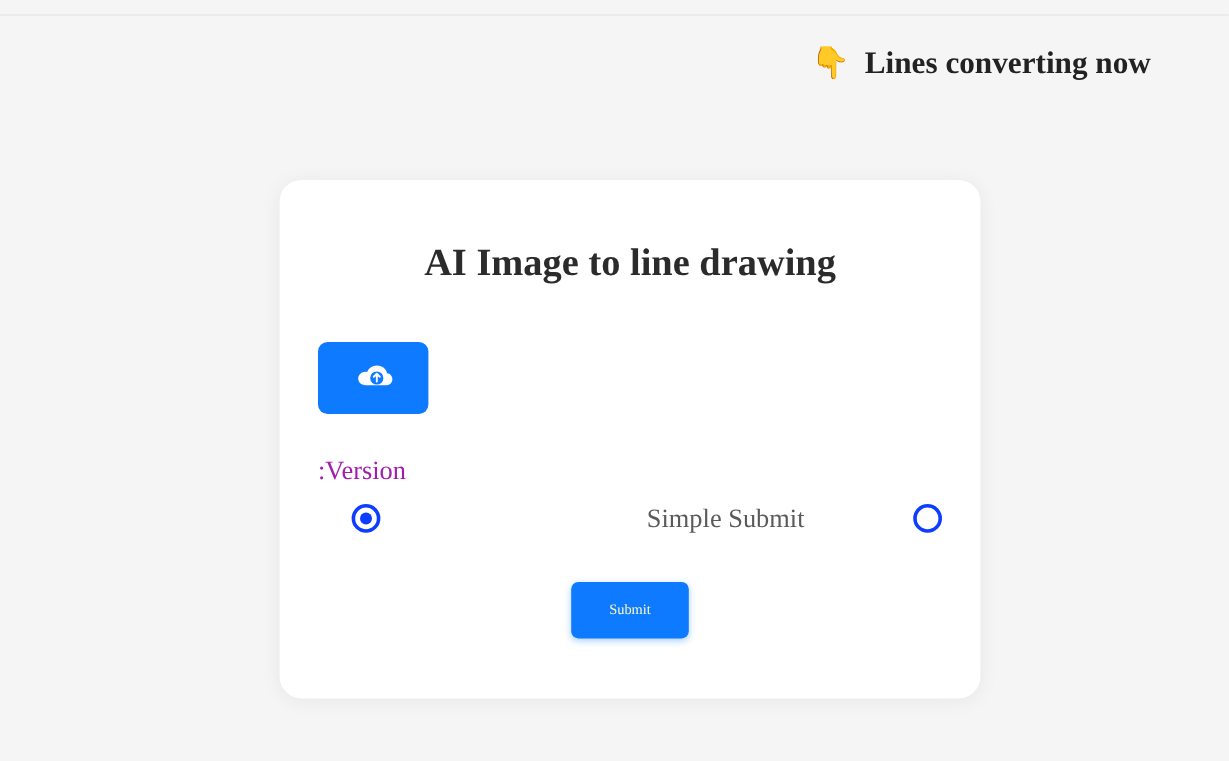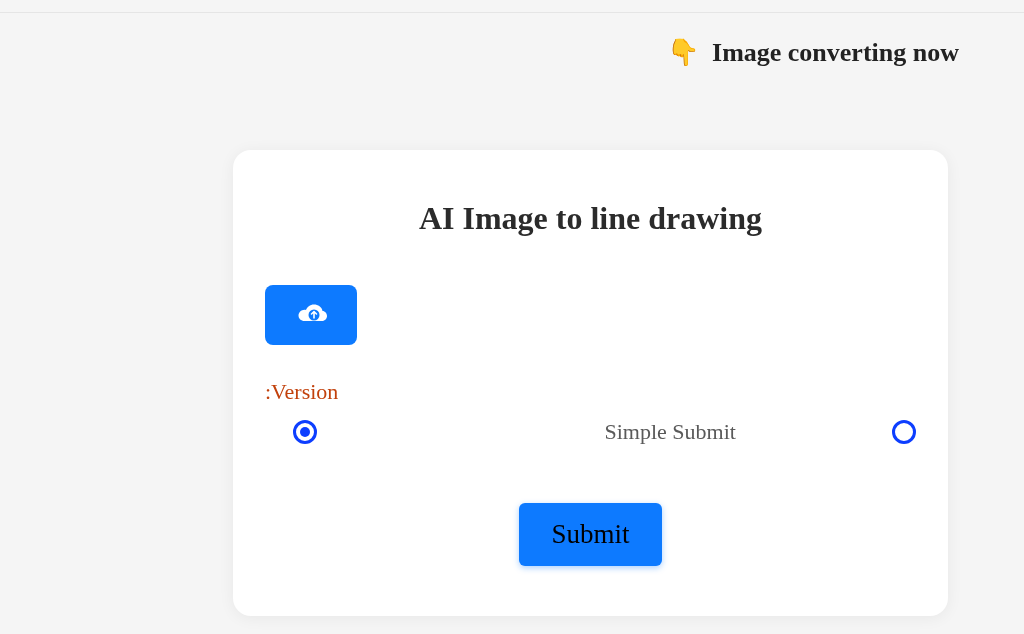--- a/index.html
+++ b/index.html
@@ -37,21 +37,21 @@
     }
     .cta-text {
       font-weight: 700;
       font-size: 26px;
       color: #222;
     }
     .card {
       position: absolute;
       top: 150px;
       left: 233px;
-      width: 715px;
+      width: 584px;
       background: #fff;
       border-radius: 18px;
       box-shadow: 0 2px 16px rgba(0,0,0,0.06);
       padding: 50px 32px 50px 32px;
     }
     .card-title {
       text-align: center;
       font-size: 32px;
       font-weight: 700;
       color: #2b2b2b;
@@ -68,21 +68,21 @@
       font-size: 22px;
       font-family: Georgia, serif;
       cursor: pointer;
       margin-bottom: 34px;
     }
     .upload-btn svg {
       margin-left: 4px;
     }
     .version-label {
       font-size: 22px;
-      color: #c2410c;
+      color: #a21caf;
       margin-bottom: 14px;
     }
     .radio-row {
       display: flex;
       align-items: center;
       margin-bottom: 40px;
       padding-left: 28px;
     }
     .radio-option {
       display: flex;
@@ -112,39 +112,38 @@
       width: 10px;
       height: 10px;
       background: #0d3eff;
       border-radius: 50%;
     }
     .submit-wrapper {
       text-align: center;
     }
     .submit-btn {
       background: #0d7aff;
-      color: #000000;
+      color: #fef9c3;
       border: none;
       border-radius: 6px;
       padding: 16px 32px;
-      font-size: 27px;
+      font-size: 12px;
       font-family: Georgia, serif;
       cursor: pointer;
       box-shadow: 0 2px 6px rgba(13,122,255,0.35);
-      margin-top: 18px;
     }
   </style>
 </head>
 <body>
 
 <div class="top-divider"></div>
 
 <div class="cta-banner">
   <span class="pointer-icon">👇</span>
-  <span class="cta-text">Image converting now</span>
+  <span class="cta-text">Lines converting now</span>
 </div>
 
 <div class="card">
   <h2 class="card-title">AI Image to line drawing</h2>
 
   <button class="upload-btn">
     <svg width="32" height="24" viewBox="0 0 32 24">
       <path d="M 25 18 C 28 18 30 15.5 30 13 C 30 10.5 28 8 25.5 8 C 25 4 21 1.5 17 1.5 C 13 1.5 10 4 9 7 C 8.5 6.8 8 6.7 7.5 6.7 C 4 6.7 1.5 9.5 1.5 12.5 C 1.5 15.5 4 18 7.5 18 Z" fill="#fff"></path>
       <circle cx="17" cy="12" r="5.5" fill="#0d7aff"></circle>
       <path d="M 17 8.5 L 17 15 M 17 8.5 L 14.5 11 M 17 8.5 L 19.5 11" stroke="#fff" stroke-width="1.6" fill="none" stroke-linecap="round" stroke-linejoin="round"></path>

